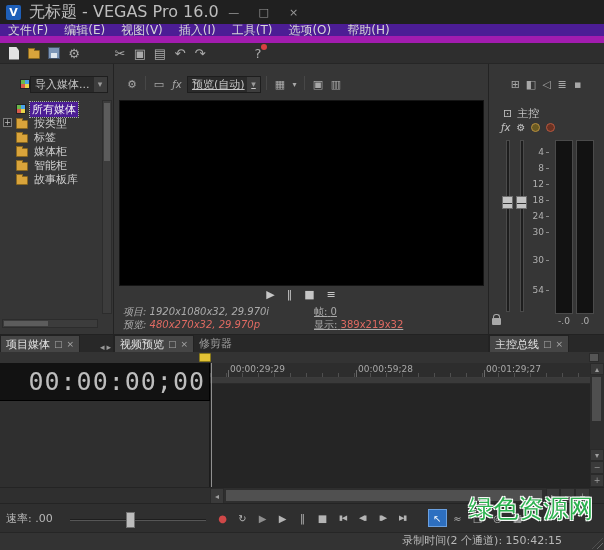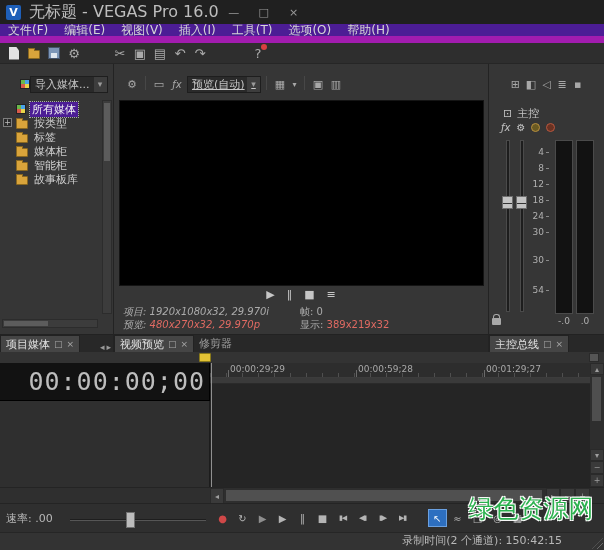--- a/index.html
+++ b/index.html
@@ -244,21 +244,21 @@
       <span>▶</span>
       <span>‖</span>
       <span>■</span>
       <span>≡</span>
     </div>
 
     <div class="info" style="left:9px;top:241px;font-style:italic;">
       <div><span>项目:</span> <span>1920x1080x32, 29.970i</span></div>
       <div><span>预览:</span> <span class="red">480x270x32, 29.970p</span></div>
     </div>
-    <div class="info" style="left:186px;top:241px;">
+    <div class="info" style="left:200px;top:241px;text-decoration:underline;">
       <div><span>帧:</span> <span>0</span></div>
       <div><span>显示:</span> <span class="red">389x219x32</span></div>
     </div>
 
     <div class="tabbar">
       <div class="tab active">
         <span>视频预览</span>
         <span class="tabbtn">□</span>
         <span class="tabbtn">×</span>
       </div>

